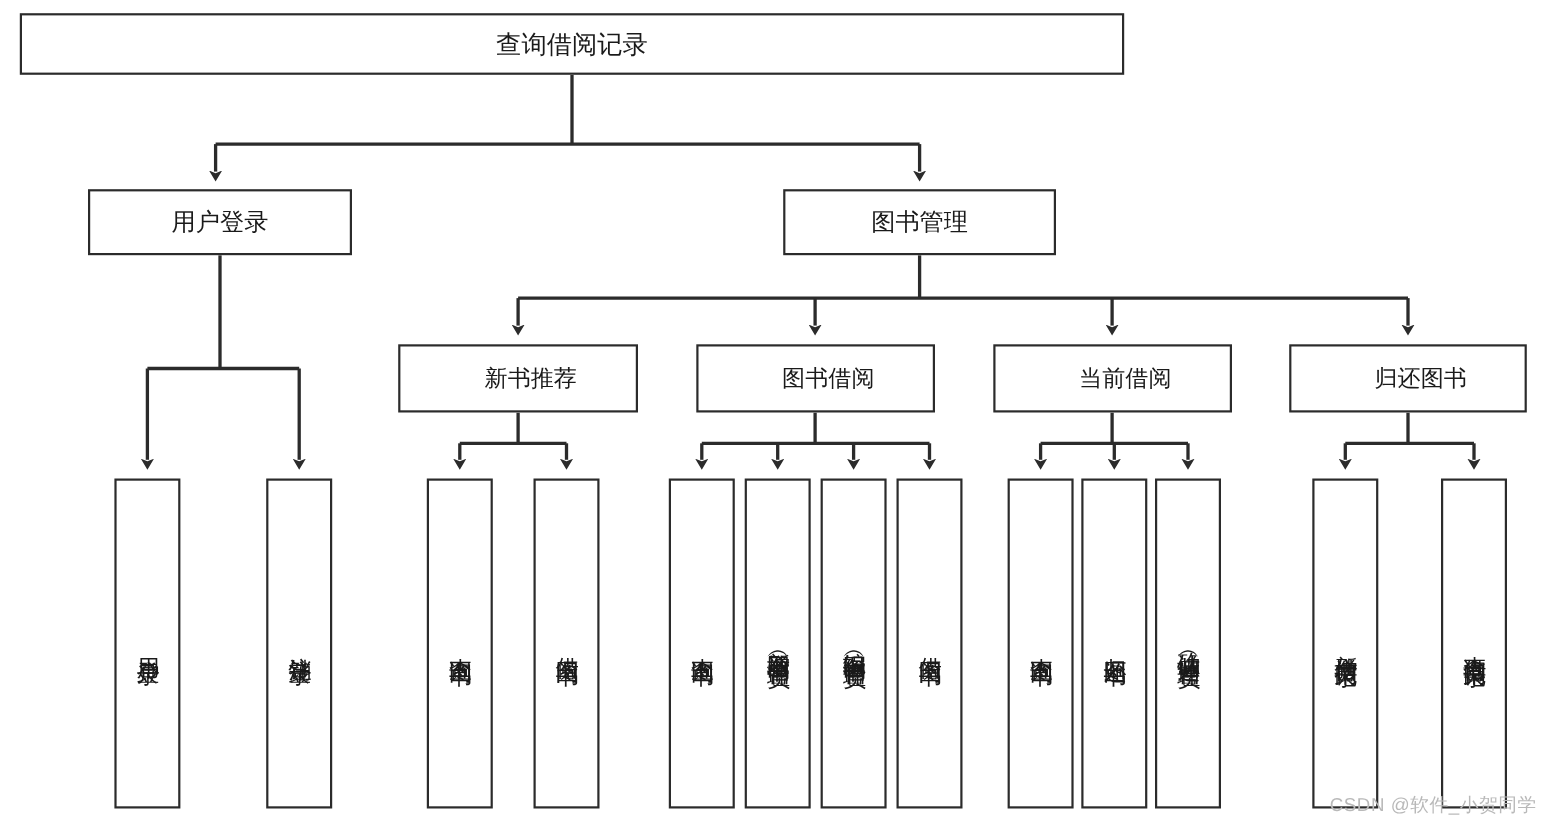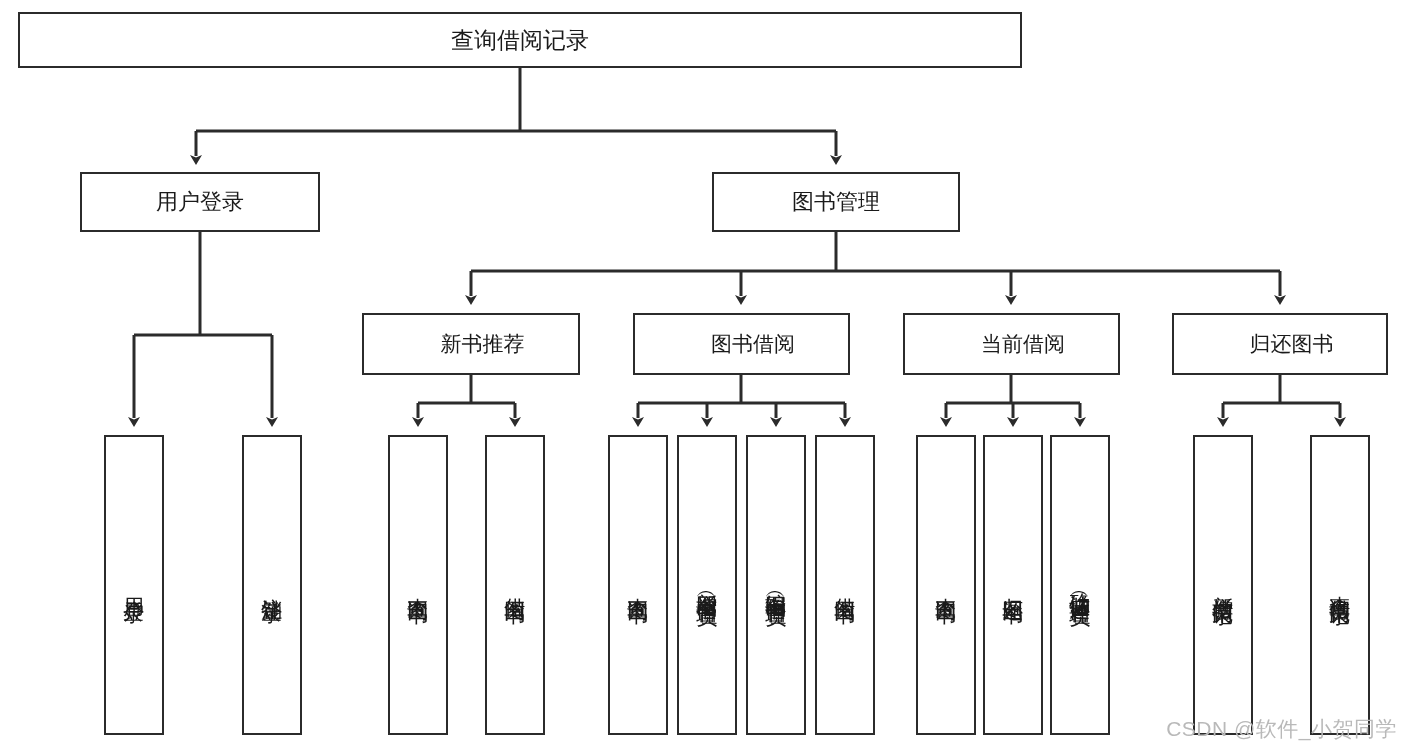--- a/index.html
+++ b/index.html
@@ -57,21 +57,21 @@
   }
   .node.leaf .vtext {
     writing-mode: vertical-rl;
     text-orientation: upright;
     display: block;
   }
   .watermark {
     position: absolute;
     right: 8px;
     bottom: 4px;
-    font-size: 21px;
+    font-size: 17px;
     color: #b9b9b9;
     letter-spacing: 0.5px;
     white-space: nowrap;
   }
 </style>
 </head>
 <body>
 
 <div id="canvas">
 

